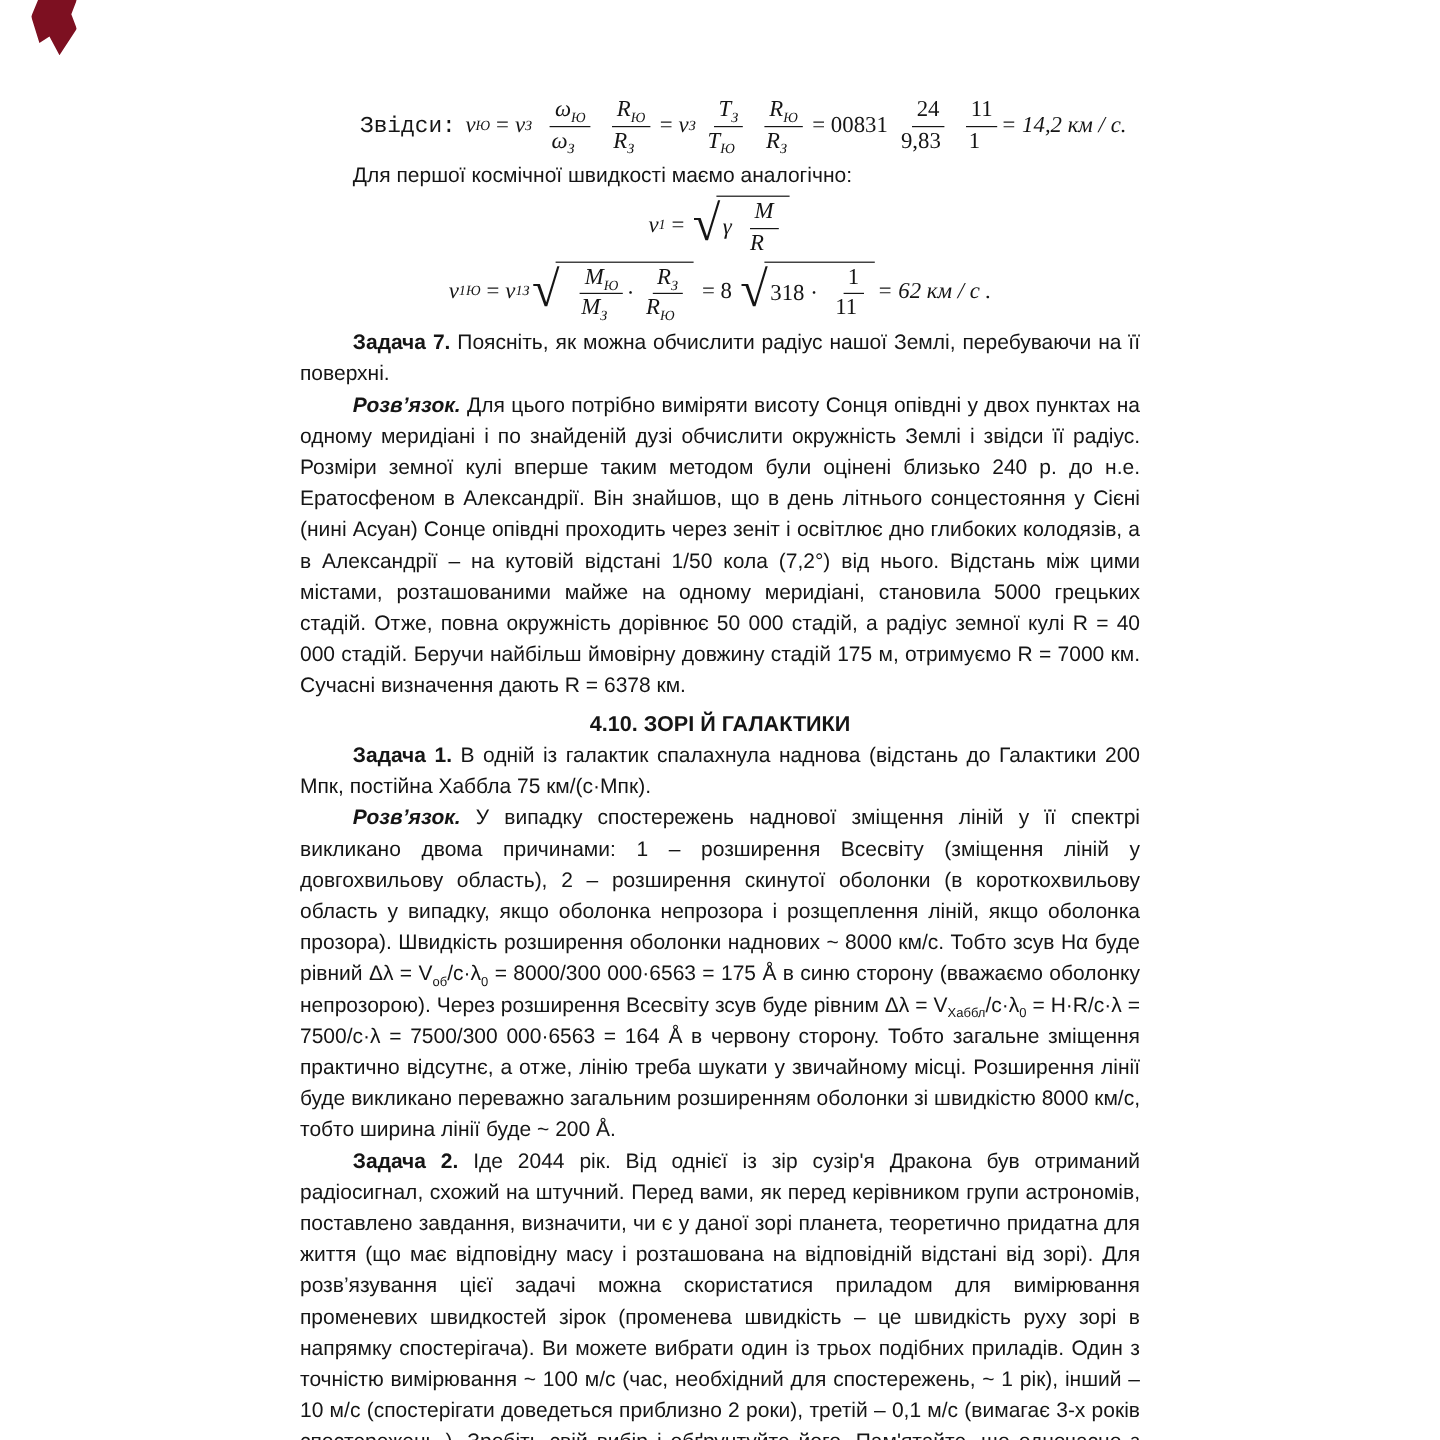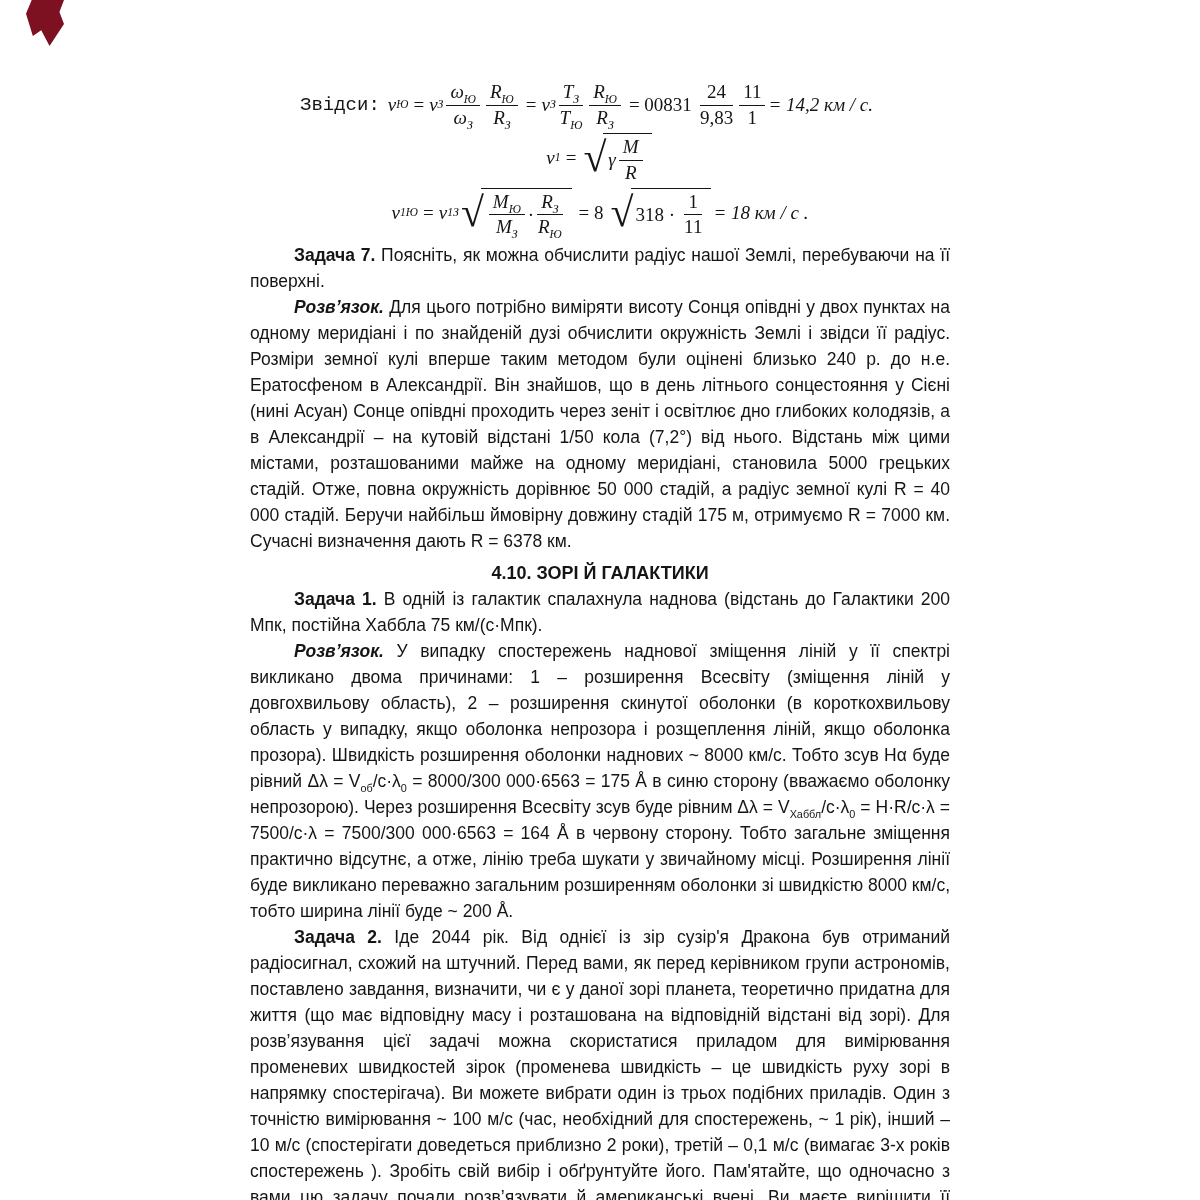--- a/index.html
+++ b/index.html
@@ -31,21 +31,21 @@
   .formula.center{justify-content:center;}
   .formula .flabel{
     font-family:Liberation Mono, monospace;font-style:normal;margin-right:8px;
   }
   .formula .gap{display:inline-block;width:6px;}
   .formula .up{font-style:normal;}
   .formula span.eq{margin:0 5px;font-style:normal;}
   .frac{
     display:inline-block;vertical-align:middle;text-align:center;margin:0 3px;
   }
-  .frac .num{display:block;padding:0 4px 2px;border-bottom:1.2px solid #151515;}
+  .frac .num{display:block;padding:0 4px 2px;border-bottom:1.2px solid #151515;margin-left:12px;}
   .frac .den{display:block;padding-top:2px;}
   .sqrt{display:inline-flex;align-items:center;vertical-align:middle;margin:0 2px;}
   .sqrt .rad{font-size:2.2em;font-style:normal;line-height:0.85;margin-right:-3px;}
   .sqrt .inner{
     border-top:1.4px solid #151515;padding:3px 6px 0 5px;
     display:inline-flex;align-items:center;
   }
   
   .section-heading{
     text-align:center;font-weight:bold;font-size:18px;line-height:26px;
@@ -90,20 +90,21 @@
       <span class="num">24</span>
       <span class="den">9,83</span>
     </span>
     <span class="frac up">
       <span class="num">11</span>
       <span class="den">1</span>
     </span>
     <span>= 14,2 км / с.</span>
   </div>
 
+  <p class="para">Для першої космічної швидкості маємо аналогічно:</p>
 
   <div class="formula center">
     <span>v</span>
       <sub>1</sub>
     <span class="eq">=</span>
     <span class="sqrt">
       <span class="rad">√</span>
       <span class="inner">
         <span>γ</span>
         <span class="frac">
@@ -139,21 +140,21 @@
       <span class="rad">√</span>
       <span class="inner">
         <span class="up">318 ·</span>
         <span class="gap"></span>
         <span class="frac up">
           <span class="num">1</span>
           <span class="den">11</span>
         </span>
       </span>
     </span>
-    <span>= 18 км / с .</span>
+    <span>= 62 км / с .</span>
   </div>
 
   <p class="para">
     <b class="plabel">Задача 7.</b>
     <span>Поясніть, як можна обчислити радіус нашої Землі, перебуваючи на її поверхні.</span>
   </p>
   <p class="para">
     <b class="plabel ital">Розв’язок.</b>
     <span>Для цього потрібно виміряти висоту Сонця опівдні у двох пунктах на одному меридіані і по знайденій дузі обчислити окружність Землі і звідси її радіус. Розміри земної кулі вперше таким методом були оцінені близько 240 р. до н.е. Ератосфеном в Александрії. Він знайшов, що в день літнього сонцестояння у Сієні (нині Асуан) Сонце опівдні проходить через зеніт і освітлює дно глибоких колодязів, а в Александрії – на кутовій відстані 1/50 кола (7,2°) від нього. Відстань між цими містами, розташованими майже на одному меридіані, становила 5000 грецьких стадій. Отже, повна окружність дорівнює 50 000 стадій, а радіус земної кулі R = 40 000 стадій. Беручи найбільш ймовірну довжину стадій 175 м, отримуємо R = 7000 км. Сучасні визначення дають R = 6378 км.</span>
   </p>

